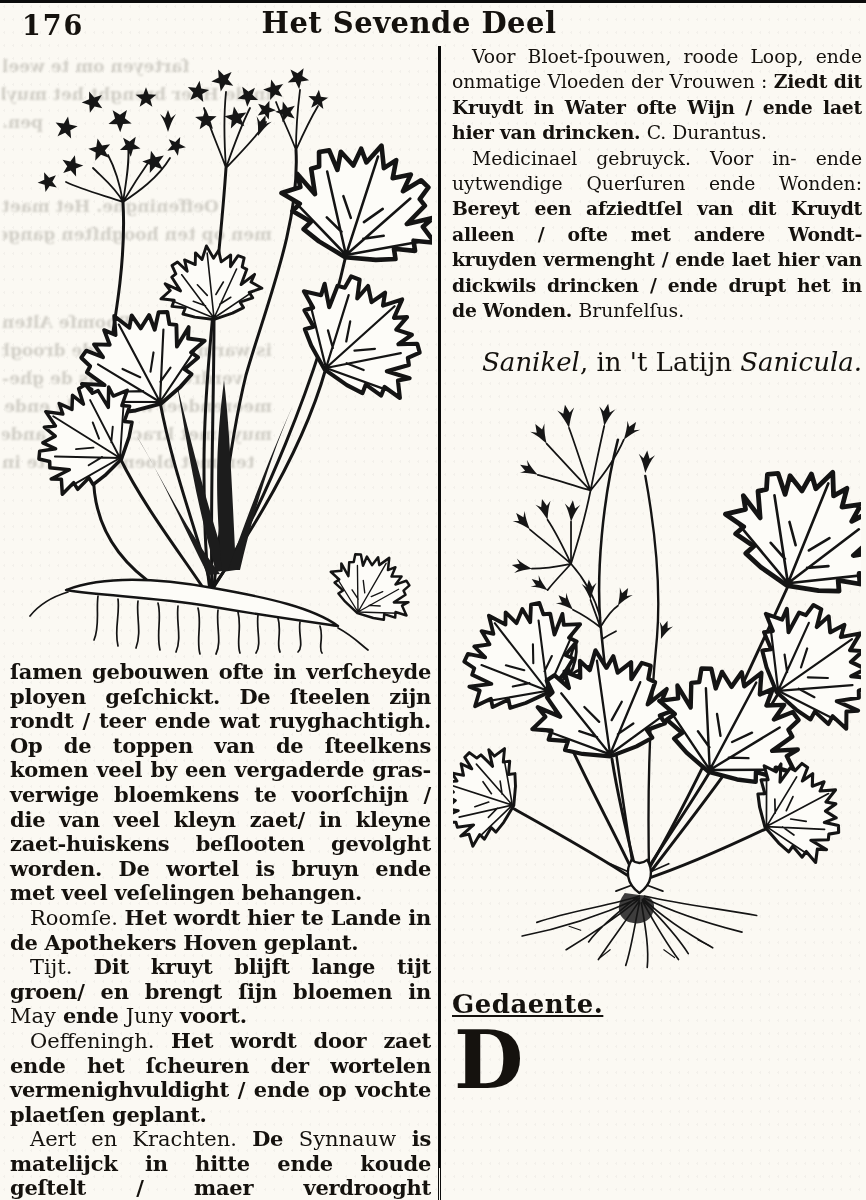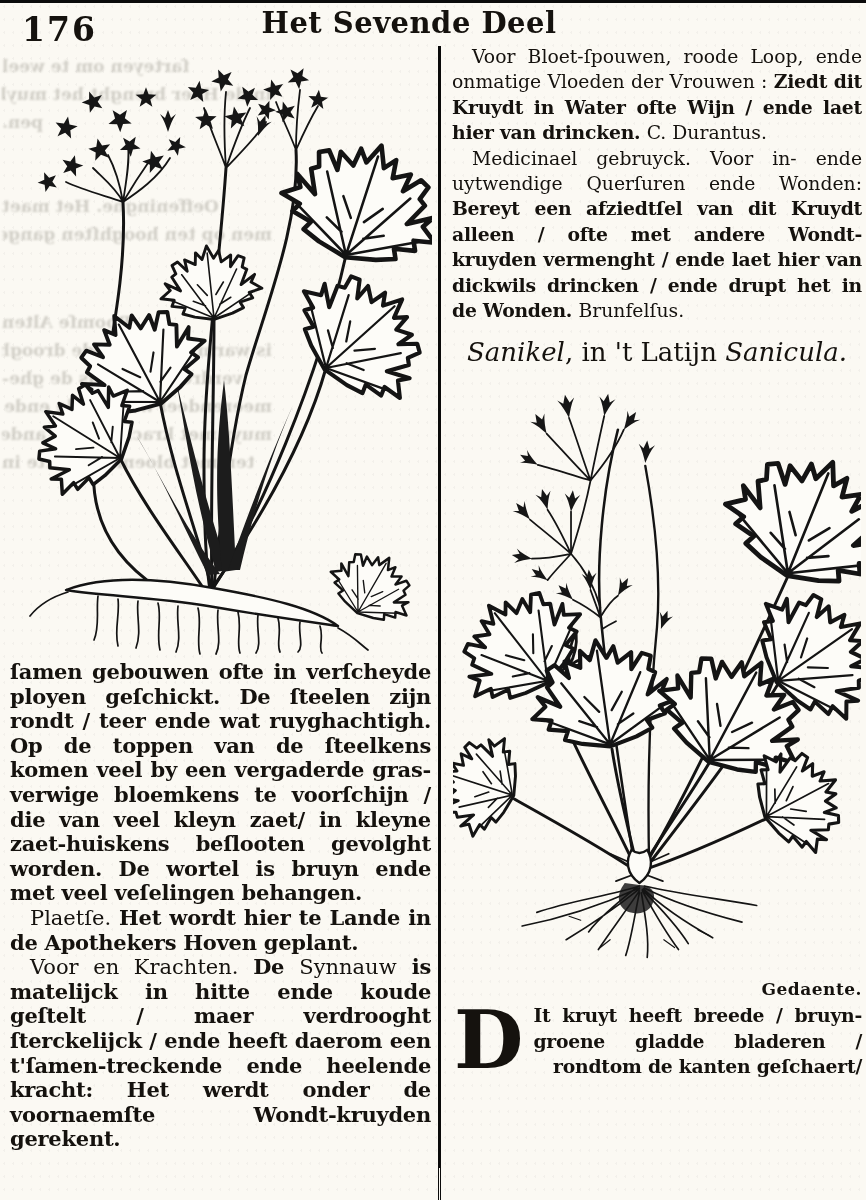--- a/index.html
+++ b/index.html
@@ -7,37 +7,37 @@
     position:relative;
     width:866px;height:1200px;
     background:#fbf9f3;
     background-image:radial-gradient(rgba(60,55,45,0.045) 1px, transparent 1px);
     background-size:9px 13px;
     font-family:"DejaVu Serif", serif;
     color:#15120e;
     overflow:hidden;
   }
   .top-rule{position:absolute;top:0;left:0;width:866px;height:3px;background:#0b0b0b;}
-  .page-number{position:absolute;top:10px;left:22px;font-size:33px;font-weight:700;letter-spacing:2px;}
+  .page-number{position:absolute;top:10px;left:22px;font-size:27px;font-weight:700;letter-spacing:2px;}
   .header-title{position:absolute;top:6px;left:0;width:818px;text-align:center;font-size:29px;font-weight:700;letter-spacing:0.5px;}
   .col-divider{position:absolute;left:438px;top:46px;width:3px;height:1122px;background:#0a0a0a;box-shadow:1px 120px 0 -1px #0a0a0a, -1px 420px 0 -1px #0a0a0a;}
 
   .left-col-text{position:absolute;left:10px;top:660px;width:421px;}
   .right-col{position:absolute;left:452px;top:44px;width:410px;}
 
   .par{margin:0;font-size:21px;line-height:24.6px;text-align:justify;}
   .right-col .par{font-size:18.8px;line-height:25.4px;}
   .ind{text-indent:20px;}
   .seg-bl{font-weight:700;letter-spacing:-0.25px;}
   .seg-ro{font-weight:400;letter-spacing:0;}
   .seg-it{font-style:italic;font-weight:400;}
 
-  .section-heading{margin:14px 0 6px;text-align:center;font-size:26px;font-weight:400;}
+  .section-heading{margin:24px 0 6px;text-align:right;font-size:26px;font-weight:400;}
   .illustration2{display:block;margin:2px auto 0;}
-  .caption{text-align:right;font-size:17px;font-weight:700;margin:8px 0 4px;letter-spacing:0.5px;}
+  .caption{text-align:left;font-size:26px;font-weight:700;margin:8px 0 4px;letter-spacing:0.5px;text-decoration:underline;}
   .p-dropcap{text-align:justify;text-align-last:right;}
   .dropcap{float:left;font-size:80px;line-height:62px;font-weight:700;margin:6px 10px 0 2px;}
 
   .illustration1{position:absolute;left:8px;top:50px;}
 
   
   .lf{fill:#fdfcf8;stroke:#141414;stroke-width:2;stroke-linejoin:round;}
   .vn{fill:none;stroke:#141414;stroke-width:1.1;stroke-linecap:round;}
   .stem{fill:none;stroke:#141414;stroke-width:3;stroke-linecap:round;}
   .stem-thin{fill:none;stroke:#141414;stroke-width:1.8;stroke-linecap:round;}
@@ -165,22 +165,24 @@
 
   <g>
     <path class="tuber" d="M58,540 C95,526 150,528 205,538 C262,548 305,558 330,576 C302,572 258,566 200,556 C145,547 95,546 58,540 Z"></path>
     <path class="fiber" d="M90,546 C88,560 92,576 86,590 M110,549 C112,565 106,580 110,596 M130,551 C128,566 134,582 128,598 M150,553 C154,568 148,584 152,600 M170,556 C168,572 174,588 168,602 M190,558 C194,574 188,590 192,604 M210,560 C208,576 214,592 208,604 M230,562 C234,578 228,592 232,603 M250,565 C248,580 254,594 248,603 M270,568 C274,582 268,594 272,602 M292,572 C290,584 296,596 290,602 M312,576 C316,588 310,598 314,603"></path>
     <path class="fiber" d="M60,542 C40,548 30,556 22,566 M330,578 C345,586 352,594 360,600"></path>
   </g>
 </svg>
 
 <div class="left-col-text">
   <p class="par"><span class="seg-bl">ſamen gebouwen ofte in verſcheyde ployen geſchickt. De ſteelen zijn rondt / teer ende wat ruyghachtigh. Op de toppen van de ſteelkens komen veel by een vergaderde gras-verwige bloemkens te voorſchijn / die van veel kleyn zaet/ in kleyne zaet-huiskens beſlooten gevolght worden. De wortel is bruyn ende met veel veſelingen behangen.</span></p>
-  <p class="par ind"><span class="seg-ro">Plaetſe. </span><span class="seg-bl">Het wordt hier te Lande in de Apothekers Hoven geplant.</span></p>
-  <p class="par ind"><span class="seg-ro">Voor en Krachten. </span><span class="seg-bl">De </span><span class="seg-ro">Synnauw</span><span class="seg-bl"> is matelijck in hitte ende koude geſtelt / maer verdrooght ſterckelijck / ende heeft daerom een t'ſamen-treckende ende heelende kracht: Het werdt onder de voornaemſte Wondt-kruyden gerekent.</span></p>
+  <p class="par ind"><span class="seg-ro">Roomſe. </span><span class="seg-bl">Het wordt hier te Lande in de Apothekers Hoven geplant.</span></p>
+  <p class="par ind"><span class="seg-ro">Tijt. </span><span class="seg-bl">Dit kruyt blijft lange tijt groen/ en brengt ſijn bloemen in </span><span class="seg-ro">May</span><span class="seg-bl"> ende </span><span class="seg-ro">Juny</span><span class="seg-bl"> voort.</span></p>
+  <p class="par ind"><span class="seg-ro">Oeffeningh. </span><span class="seg-bl">Het wordt door zaet ende het ſcheuren der wortelen vermenighvuldight / ende op vochte plaetſen geplant.</span></p>
+  <p class="par ind"><span class="seg-ro">Aert en Krachten. </span><span class="seg-bl">De </span><span class="seg-ro">Synnauw</span><span class="seg-bl"> is matelijck in hitte ende koude geſtelt / maer verdrooght ſterckelijck / ende heeft daerom een t'ſamen-treckende ende heelende kracht: Het werdt onder de voornaemſte Wondt-kruyden gerekent.</span></p>
 </div>
 
 <div class="right-col">
   <p class="par ind"><span class="seg-ro">Voor Bloet-ſpouwen, roode Loop, ende onmatige Vloeden der Vrouwen : </span><span class="seg-bl">Ziedt dit Kruydt in Water ofte Wijn / ende laet hier van drincken. </span><span class="seg-ro">C. Durantus.</span></p>
   <p class="par ind"><span class="seg-ro">Medicinael gebruyck. Voor in- ende uytwendige Querſuren ende Wonden: </span><span class="seg-bl">Bereyt een afziedtſel van dit Kruydt alleen / ofte met andere Wondt-kruyden vermenght / ende laet hier van dickwils drincken / ende drupt het in de Wonden. </span><span class="seg-ro">Brunfelſus.</span></p>
 
   <h2 class="section-heading"><span class="seg-it">Sanikel</span><span class="seg-ro">, in 't Latijn </span><span class="seg-it">Sanicula.</span></h2>
 
   <svg class="illustration2" width="408" height="598" viewBox="0 0 416 612">
 
@@ -238,15 +240,15 @@
       <path class="stem-thin" d="M178,500 L160,492 M202,500 L220,492 M182,514 L166,520 M198,514 L214,520"></path>
       <path class="blade" d="M175,522 C165,535 168,548 180,552 C195,556 205,548 205,535 C205,528 198,524 190,524 Z" opacity="0.85"></path>
       <path class="fiber" d="M190,525 C160,535 120,540 85,552 M190,527 C150,545 110,558 70,566 M190,528 C165,548 140,565 115,580 M190,530 C175,552 160,572 148,590 M190,532 C185,555 182,578 176,596 M192,532 C196,556 200,578 198,598 M193,530 C205,552 218,574 230,590 M194,528 C215,548 240,564 265,578 M195,527 C225,542 260,553 295,562 M195,525 C230,533 270,538 310,545 M188,526 C170,540 150,556 138,572 M193,529 C210,546 228,565 240,584"></path>
       <path class="fiber" d="M130,560 L118,556 M250,570 L262,576 M160,580 L150,588 M215,580 L226,588" style="stroke-width:1.2"></path>
     </g>
   </svg>
 
   <div class="caption">Gedaente.</div>
 
   <p class="par p-dropcap">
-    <span class="dropcap">D</span><span><span class="seg-bl">It kruyt heeft breede / bruyn-groene gladde bladeren / rondtom de kanten geſchaert/</span></span>
+    <span class="dropcap">D</span>
   </p>
 </div>
 
 </body></html>

